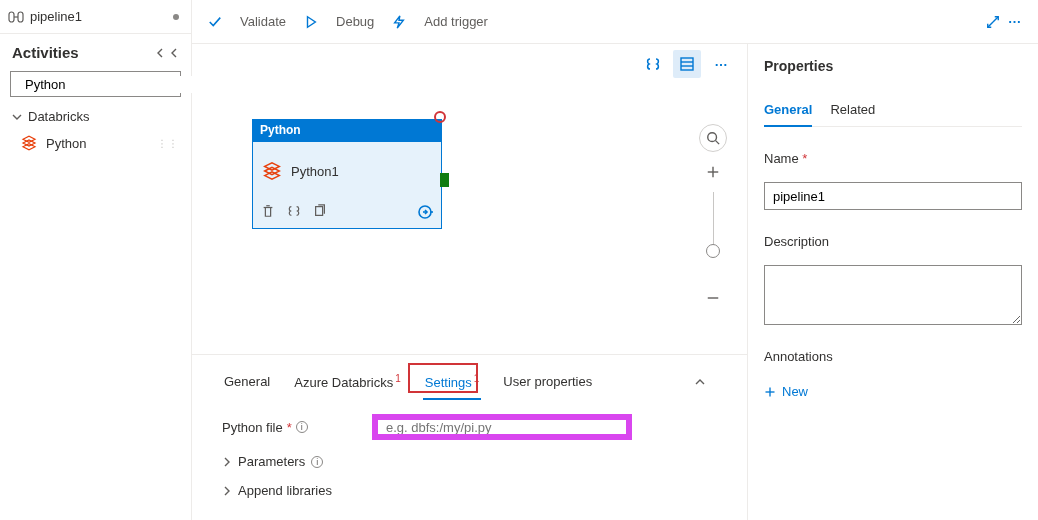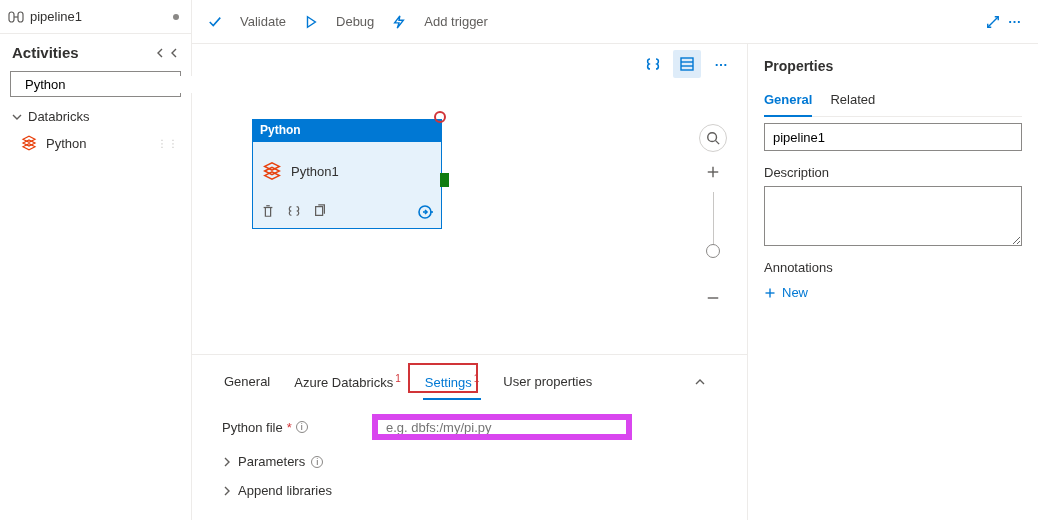--- a/index.html
+++ b/index.html
@@ -52,21 +52,21 @@
   .redbox { position:absolute; border:2px solid #d13438; width:70px; height:30px; left:216px; top:4px; pointer-events:none; }
   .collapse-panel { margin-left:auto; color:#605e5c; cursor:pointer; padding-right:12px; }
   .bcontent { padding:14px 30px; display:flex; flex-direction:column; gap:14px; }
   .brow { display:flex; align-items:center; gap:10px; }
   .blabel { width:140px; display:flex; align-items:center; gap:4px; }
   .req { color:#d13438; }
   .info { width:12px; height:12px; border:1px solid #8a8886; border-radius:50%; font-size:9px; display:flex; align-items:center; justify-content:center; color:#605e5c; }
   .binput { border:6px solid #d946ef; height:26px; padding:0 8px; width:260px; font-size:13px; color:#605e5c; }
   .expander { display:flex; align-items:center; gap:6px; cursor:pointer; }
   
-  .props { width:290px; padding:12px 16px; display:flex; flex-direction:column; gap:6px; }
+  .props { width:290px; padding:12px 16px; display:flex; flex-direction:column; gap:16px; }
   .props h3 { margin:2px 0 6px; font-size:14px; font-weight:600; }
   .ptabs { display:flex; gap:18px; border-bottom:1px solid #edebe9; }
   .ptab { padding:6px 0 8px; cursor:pointer; }
   .ptab.active { color:#0078d4; border-bottom:2px solid #0078d4; margin-bottom:-1px; font-weight:600; }
   .plabel { margin-top:8px; font-size:13px; }
   .pinput { border:1px solid #8a8886; height:28px; padding:0 8px; font-size:13px; }
   .ptextarea { border:1px solid #8a8886; height:60px; resize:vertical; padding:4px 6px; font-family:inherit; font-size:13px; }
   .annot-new { display:flex; align-items:center; gap:6px; color:#0078d4; cursor:pointer; margin-top:4px; }
   svg { display:block; }
   .chev { width:10px; height:10px; }
@@ -280,20 +280,21 @@
           </div>
         </div>
       </div>
 
       <div class="props">
         <h3>Properties</h3>
         <div class="ptabs">
           <span class="ptab active">General</span>
           <span class="ptab">Related</span>
         </div>
+        <span class="plabel"><span>Name</span> <span class="req">*</span></span>
         <input class="pinput" value="pipeline1" style="">
         <span class="plabel">Description</span>
         <textarea class="ptextarea" style=""></textarea>
         <span class="plabel">Annotations</span>
         <div class="annot-new">
           <svg width="12" height="12" viewBox="0 0 16 16" stroke="#0078d4" stroke-width="1.8">
               <line x1="8" y1="2" x2="8" y2="14"></line>
               <line x1="2" y1="8" x2="14" y2="8"></line>
             </svg>
           <span>New</span>

